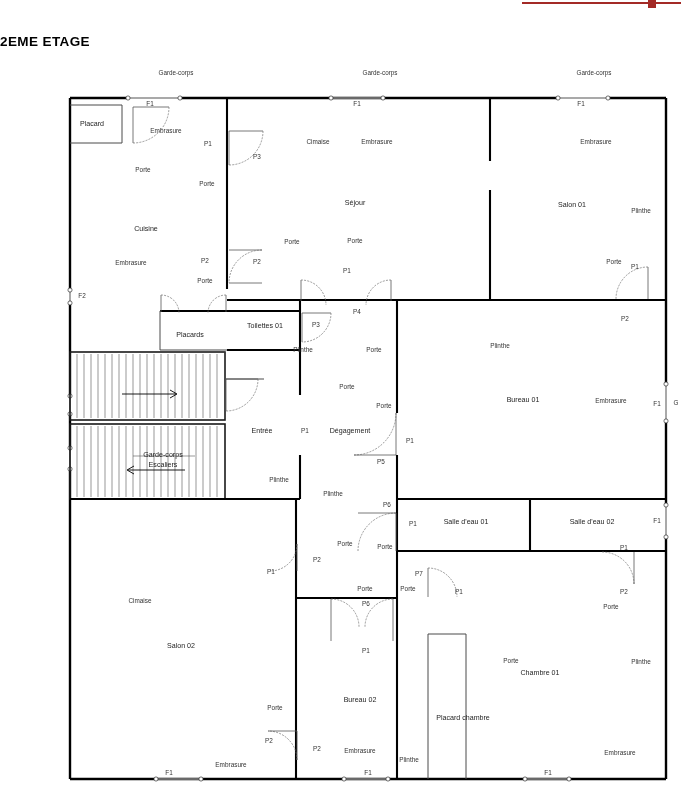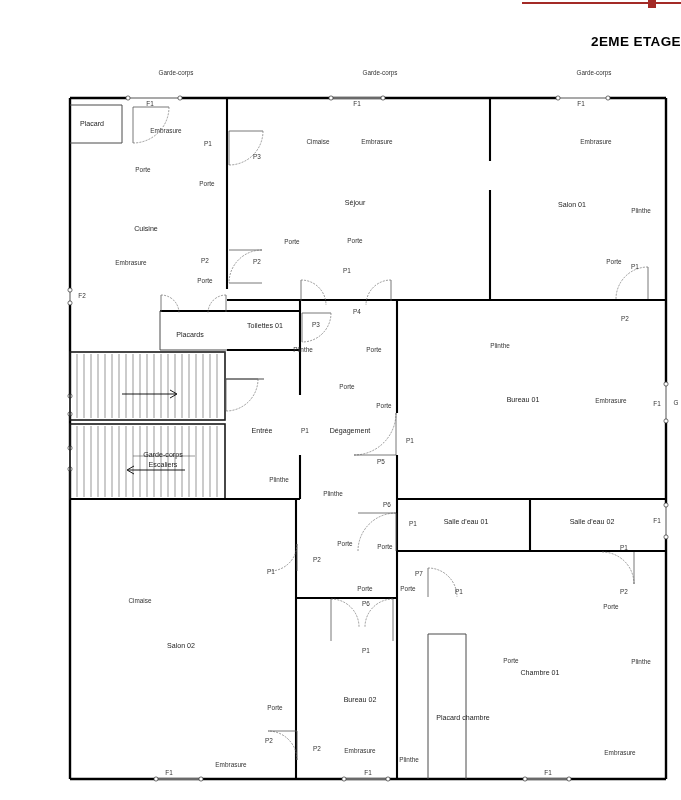--- a/index.html
+++ b/index.html
@@ -18,21 +18,21 @@
     position: absolute;
     left: 0; top: 0;
     width: 681px;
     height: 800px;
   }
   #plan-title {
     position: absolute;
     left: 0;
     top: 34px;
     width: 681px;
-    text-align: right;
+    text-align: left;
     font-size: 13.5px;
     font-weight: bold;
     letter-spacing: 0.4px;
     color: #000;
   }
   svg#floorplan {
     position: absolute;
     left: 0; top: 0;
   }
   .rm-label {

